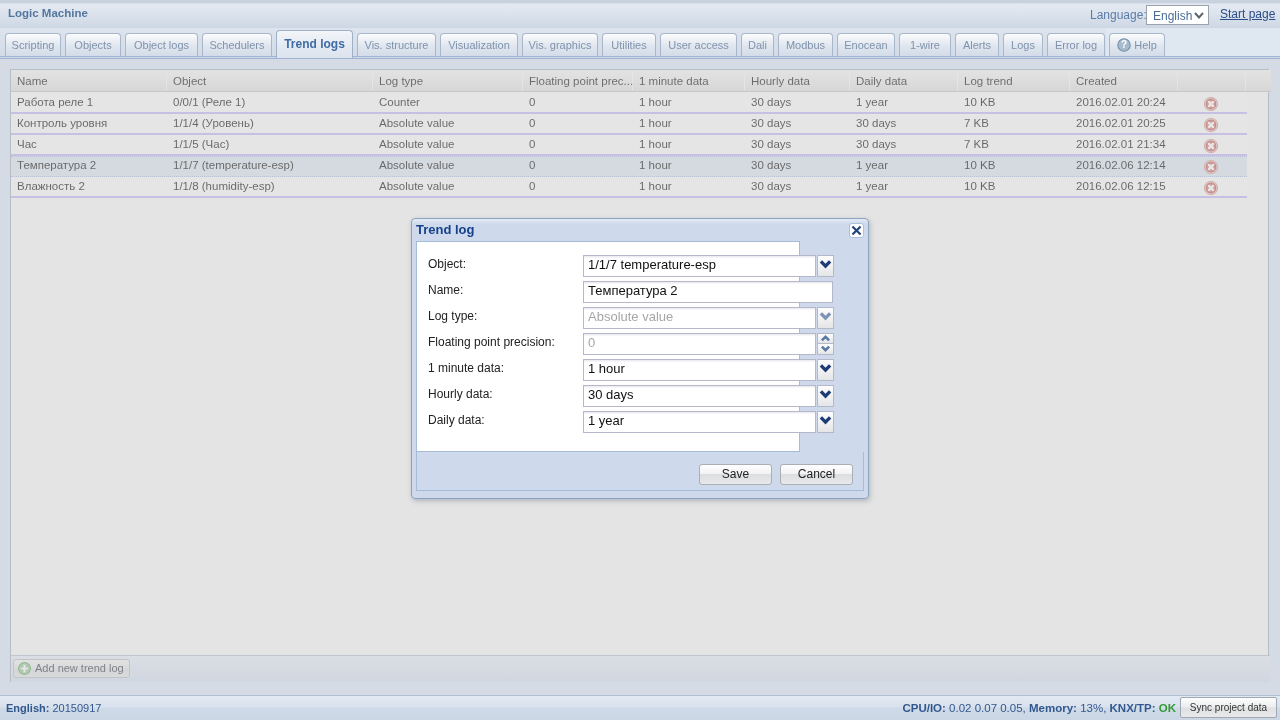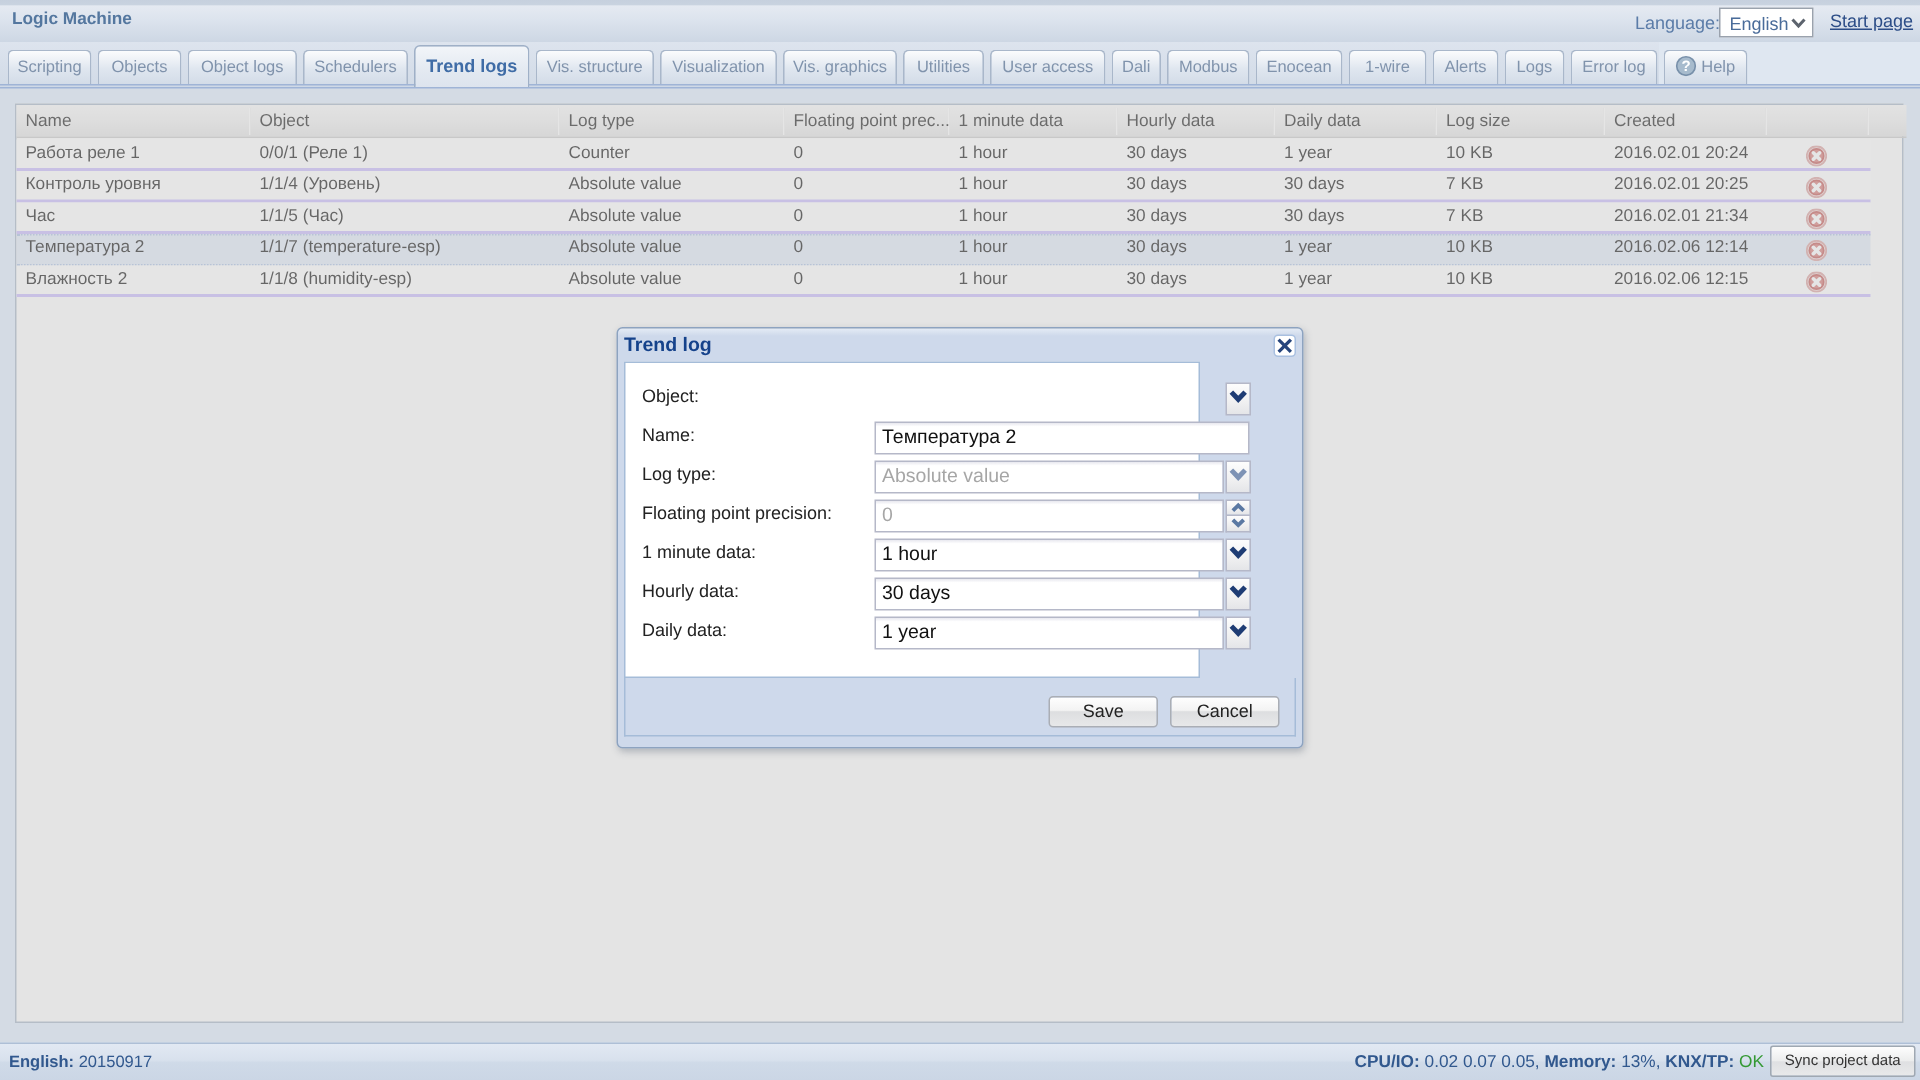--- a/index.html
+++ b/index.html
@@ -98,21 +98,21 @@
         <div class="hsep" style="left:1058px"></div>
         <div class="hsep" style="left:1166px"></div>
         <div class="hsep" style="left:1234px"></div>
       <div class="hcell" style="left:6px">Name</div>
       <div class="hcell" style="left:162px">Object</div>
       <div class="hcell" style="left:368px">Log type</div>
       <div class="hcell" style="left:518px">Floating point prec...</div>
       <div class="hcell" style="left:628px">1 minute data</div>
       <div class="hcell" style="left:740px">Hourly data</div>
       <div class="hcell" style="left:845px">Daily data</div>
-      <div class="hcell" style="left:953px">Log size</div>
+      <div class="hcell" style="left:953px">Log trend</div>
       <div class="hcell" style="left:1065px">Created</div>
     </div>
     <div class="row" style="top:23px">
       <div class="cell" style="left:6px">Работа реле 1</div>
         <div class="cell" style="left:162px">0/0/1 (Реле 1)</div>
         <div class="cell" style="left:368px">Counter</div>
         <div class="cell" style="left:518px">0</div>
         <div class="cell" style="left:628px">1 hour</div>
         <div class="cell" style="left:740px">30 days</div>
         <div class="cell" style="left:845px">1 year</div>
@@ -201,40 +201,49 @@
         <svg class="delico" width="14" height="14" viewBox="0 0 14 14">
           <circle cx="7" cy="7" r="6.5" fill="#f6dedd" stroke="#d99996" stroke-width="1.2"></circle>
           <circle cx="7" cy="7" r="5.3" fill="#fdf5f5"></circle>
           <circle cx="7" cy="7" r="4.8" fill="#d4706d" stroke="#bf4a47" stroke-width="1.2"></circle>
           <g stroke="#fff" stroke-width="2.4" stroke-linecap="round">
             <line x1="4.9" y1="4.9" x2="9.1" y2="9.1"></line>
             <line x1="9.1" y1="4.9" x2="4.9" y2="9.1"></line>
           </g>
         </svg>
     </div>
+    <div class="abs" id="toolbar">
+      <div class="abs" id="addbtn"><svg class="abs" style="left:4px;top:2px" width="13" height="13" viewBox="0 0 13 13">
+            <circle cx="6.5" cy="6.5" r="5.9" fill="#88c288" stroke="#5ea25e" stroke-width="1.1"></circle>
+            <circle cx="6.5" cy="6.5" r="4.8" fill="none" stroke="rgba(255,255,255,0.3)" stroke-width="0.8"></circle>
+            <rect x="5.4" y="2.8" width="2.2" height="7.4" rx="0.5" fill="#fff"></rect>
+            <rect x="2.8" y="5.4" width="7.4" height="2.2" rx="0.5" fill="#fff"></rect>
+          </svg>Add new trend log</div>
+    </div>
   </div>
 </div>
 <div class="abs" id="mask"></div>
 <div class="abs" id="status">
   <div class="abs" id="ver"><b>English:</b> 20150917</div>
-  <div class="abs" id="stats"><b>CPU/IO:</b> 0.02 0.07 0.05, <b>Memory:</b> 13%, <b>KNX/TP:</b> <span style="color:#339933;font-weight:normal">OK</span></div>
+  <div class="abs" id="stats"><b>CPU/IO:</b> 0.02 0.07 0.05, <b>Memory:</b> 13%, <b>KNX/TP:</b> <span style="color:#339933;font-weight:bold">OK</span></div>
   <div class="abs" id="syncbtn">Sync project data</div>
 </div>
 <div class="abs" id="dlg">
   <div class="abs" id="dlg-title">Trend log</div>
   <div class="abs" id="dlg-close">
       <svg width="13" height="13" viewBox="0 0 13 13" style="position:absolute;left:0;top:0">
         <g stroke="#25447c" stroke-width="2.2" stroke-linecap="square">
           <line x1="3.2" y1="3.2" x2="9.8" y2="9.8"></line>
           <line x1="9.8" y1="3.2" x2="3.2" y2="9.8"></line>
         </g>
       </svg>
     </div>
   <div class="abs" id="dlg-body">
     <div class="flabel" style="top:15px">Object:</div>
+    <div class="finput short" style="top:13px">1/1/7 temperature-esp</div>
     <div class="ftrig" style="top:13px">
         <svg style="display:block" width="15" height="20" viewBox="0 0 15 20">
           <path d="M2.9 5.4 L7.5 10.2 L12.1 5.4" stroke="#1e3c74" stroke-width="3.3" fill="none"></path>
         </svg>
       </div>
     <div class="flabel" style="top:41px">Name:</div>
     <div class="finput" style="top:39px">Температура 2</div>
     <div class="flabel" style="top:67px">Log type:</div>
     <div class="finput short dis" style="top:65px">Absolute value</div>
     <div class="ftrig" style="top:65px">

